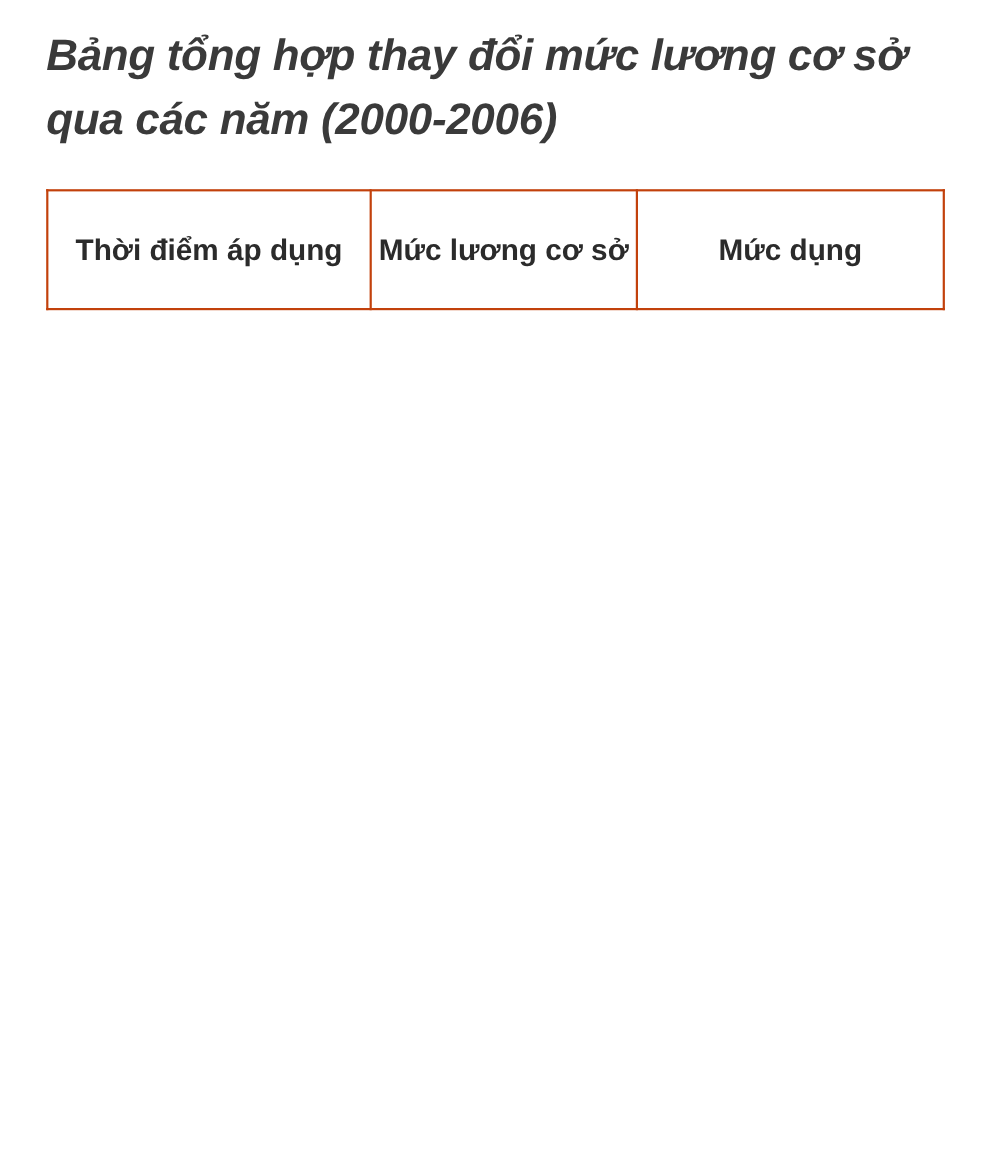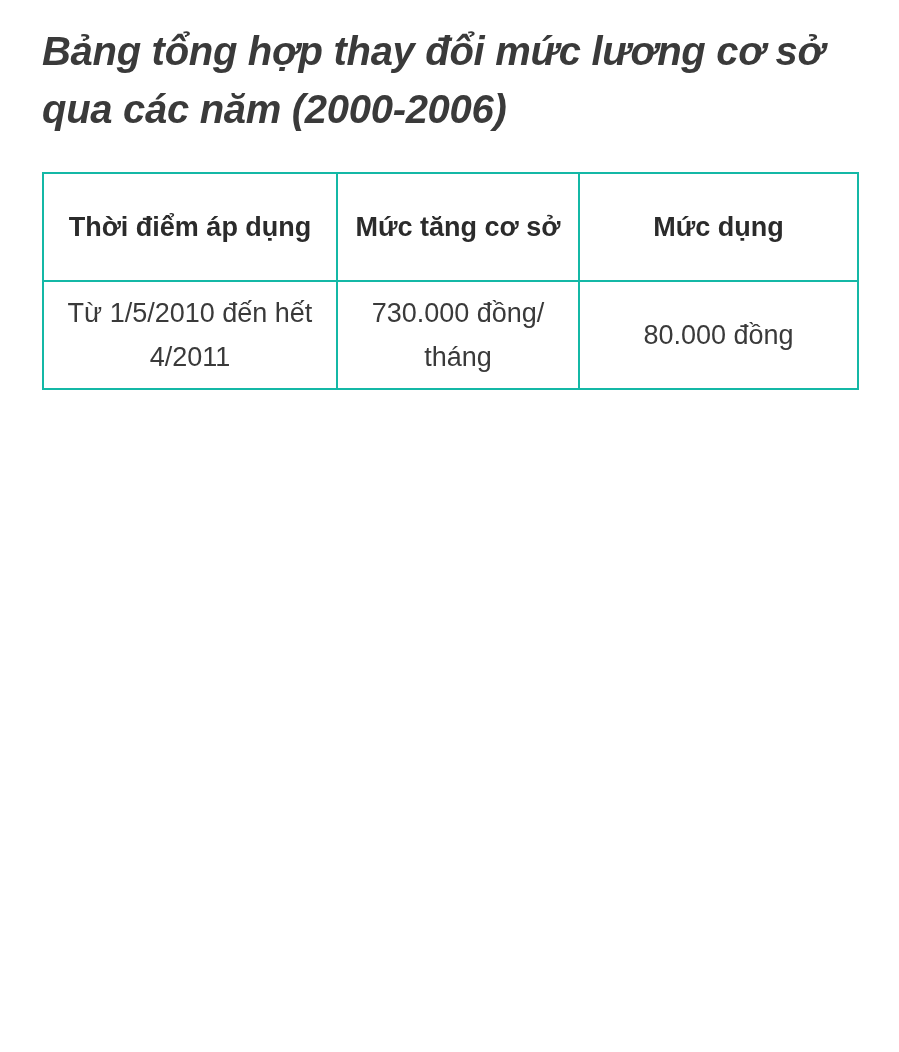--- a/index.html
+++ b/index.html
@@ -3,45 +3,40 @@
 <meta charset="utf-8">
 <style>
   html, body { margin: 0; padding: 0; background: #ffffff; }
   body { width: 899px; height: 1052px; overflow: hidden; position: relative;
          font-family: "Liberation Sans", sans-serif; color: #333333; }
   .title { position: absolute; left: 42px; top: 22px; width: 830px;
            font-size: 40px; font-style: italic; line-height: 58px; color: #3a3a3a;
            margin: 0; font-weight: bold; letter-spacing: -0.3px; }
   table.salary { position: absolute; left: 42px; top: 172px; width: 815px;
            border-collapse: collapse; table-layout: fixed; }
-  table.salary th, table.salary td { border: 2px solid #14b8a6; text-align: center;
+  table.salary th, table.salary td { border: 2px solid #c2410c; text-align: center;
            vertical-align: middle; font-size: 27px; line-height: 44px; padding: 0 6px;
            color: #3a3a3a; }
   table.salary th { height: 106px; font-weight: bold; color: #2b2b2b; }
   table.salary td { height: 106px; }
   col.c1 { width: 294px; } col.c2 { width: 242px; } col.c3 { width: 279px; }
 </style>
 </head>
 <body>
 
 <h1 class="title">Bảng tổng hợp thay đổi mức lương cơ sở qua các năm (2000-2006)</h1>
 
 <table class="salary">
   <colgroup>
       <col class="c1">
       <col class="c2">
       <col class="c3">
     </colgroup>
   <thead>
     <tr>
       <th>Thời điểm áp dụng</th>
-      <th>Mức tăng cơ sở</th>
+      <th>Mức lương cơ sở</th>
       <th>Mức dụng</th>
     </tr>
   </thead>
   <tbody>
-    <tr>
-      <td>Từ 1/5/2010 đến hết 4/2011</td>
-      <td>730.000 đồng/ tháng</td>
-      <td>80.000 đồng</td>
-    </tr>
   </tbody>
 </table>
 
 </body></html>

